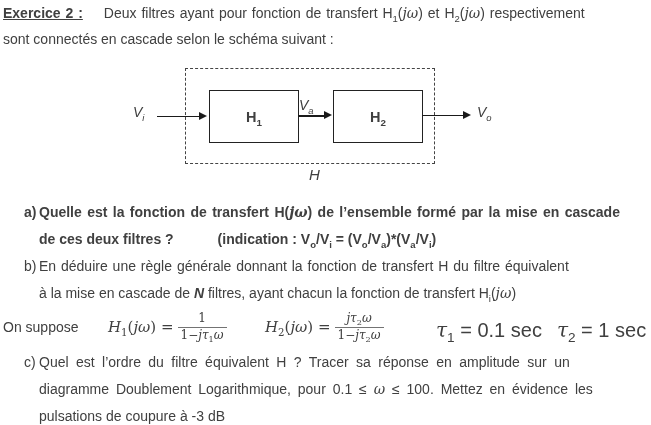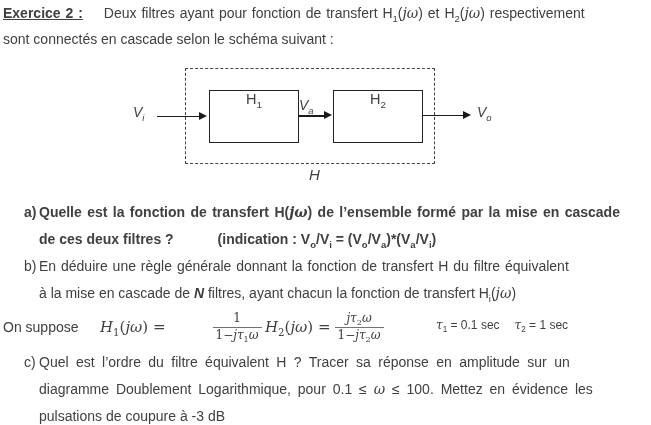--- a/index.html
+++ b/index.html
@@ -24,39 +24,39 @@
   .item .marker {display:inline-block; width:15px;}
   .item .cont {margin-left:15px;}
   .ws1 {word-spacing:1px;}
   .ws15 {word-spacing:1.5px;}
   .ws35 {word-spacing:3.5px;}
   .ws3 {word-spacing:3px;}
   
   .dashed-box {position:absolute; left:185px; top:68px; width:248px; height:94px;
     border:1.3px dashed #444; background:transparent;}
   .block-box {position:absolute; width:88px; height:51px; border:1.4px solid #222;
-    background:#fff; display:flex; justify-content:center;
-    font-size:14.5px;}
+    background:#fff; display:flex; align-items:center; justify-content:center;
+    font-size:14.5px;font-weight:bold;}
   #box-h1 {left:209px; top:90px;}
   #box-h2 {left:333px; top:90px;}
   .arrow-line {position:absolute; height:1.6px; background:#1a1a1a;}
   .arrow-head {position:absolute; width:0; height:0;
     border-left:8px solid #1a1a1a; border-top:4.5px solid transparent;
     border-bottom:4.5px solid transparent;}
   .sig-label {position:absolute; font-size:14px;font-style:italic;}
   
   .formula {position:absolute; top:306px; height:42px; display:flex;
     align-items:center; font-family:"DejaVu Serif", serif; font-size:15px;}
   .formula .lhs {margin-right:4px;}
   .frac {display:inline-block; text-align:center; font-size:12px; line-height:1.3;
     vertical-align:middle;}
   .frac .num {display:block; padding:0 3px;}
   .frac .den {display:block; border-top:1px solid #737373; padding:0 3px;}
   .assume-label {left:3px; top:319px; font-size:14px;}
-  .tau-group {left:436px; top:318px; display:flex; gap:15px; font-size:12px;justify-content:center;}
+  .tau-group {left:436px; top:318px; display:flex; gap:15px; font-size:20px;justify-content:center;}
 </style>
 </head>
 <body>
 
 <div id="page">
 
   <div class="abs intro">
     <div class="line ws1"><span class="exo-label"><span class="tk-bu">Exercice 2 :</span></span><span><span class="tk-t">Deux filtres ayant pour fonction de transfert H</span><sub class="tk-sub">1</sub><span class="tk-t">(</span><span class="tk-i">jω</span><span class="tk-t">) et H</span><sub class="tk-sub">2</sub><span class="tk-t">(</span><span class="tk-i">jω</span><span class="tk-t">) respectivement</span></span></div>
     <div class="line"><span class="tk-t">sont connectés en cascade selon le schéma suivant :</span></div>
   </div>
@@ -91,21 +91,21 @@
     <div class="line cont"><span class="tk-t">de ces deux filtres ?</span><span class="tk-gap"></span><span class="tk-t">(indication : V</span><sub class="tk-sub">o</sub><span class="tk-t">/V</span><sub class="tk-sub">i</sub><span class="tk-t"> = (V</span><sub class="tk-sub">o</sub><span class="tk-t">/V</span><sub class="tk-sub">a</sub><span class="tk-t">)*(V</span><sub class="tk-sub">a</sub><span class="tk-t">/V</span><sub class="tk-sub">i</sub><span class="tk-t">)</span></div>
   </div>
 
   <div class="abs item" style="left:24px; top:253px; width:590px;">
     <div class="line ws1"><span class="marker">b)</span><span><span class="tk-t">En déduire une règle générale donnant la fonction de transfert H du filtre équivalent</span></span></div>
     <div class="line cont"><span class="tk-t">à la mise en cascade de </span><span class="tk-bi">N</span><span class="tk-t"> filtres, ayant chacun la fonction de transfert H</span><sub class="tk-sub">i</sub><span class="tk-t">(</span><span class="tk-i">jω</span><span class="tk-t">)</span></div>
   </div>
 
   <div class="abs assume-label">On suppose</div>
 
-  <div class="formula" style="left:100px;gap:43px;">
+  <div class="formula" style="left:108px;">
     <span class="lhs"><span class="tk-i">H</span><sub class="tk-sub">1</sub><span class="tk-t">(</span><span class="tk-i">jω</span><span class="tk-t">) = </span></span>
     <span class="frac">
       <span class="num"><span class="tk-t">1</span></span>
       <span class="den"><span class="tk-t">1−</span><span class="tk-i">jτ</span><sub class="tk-sub">1</sub><span class="tk-i">ω</span></span>
     </span>
   </div>
 
   <div class="formula" style="left:265px;">
     <span class="lhs"><span class="tk-i">H</span><sub class="tk-sub">2</sub><span class="tk-t">(</span><span class="tk-i">jω</span><span class="tk-t">) = </span></span>
     <span class="frac">

